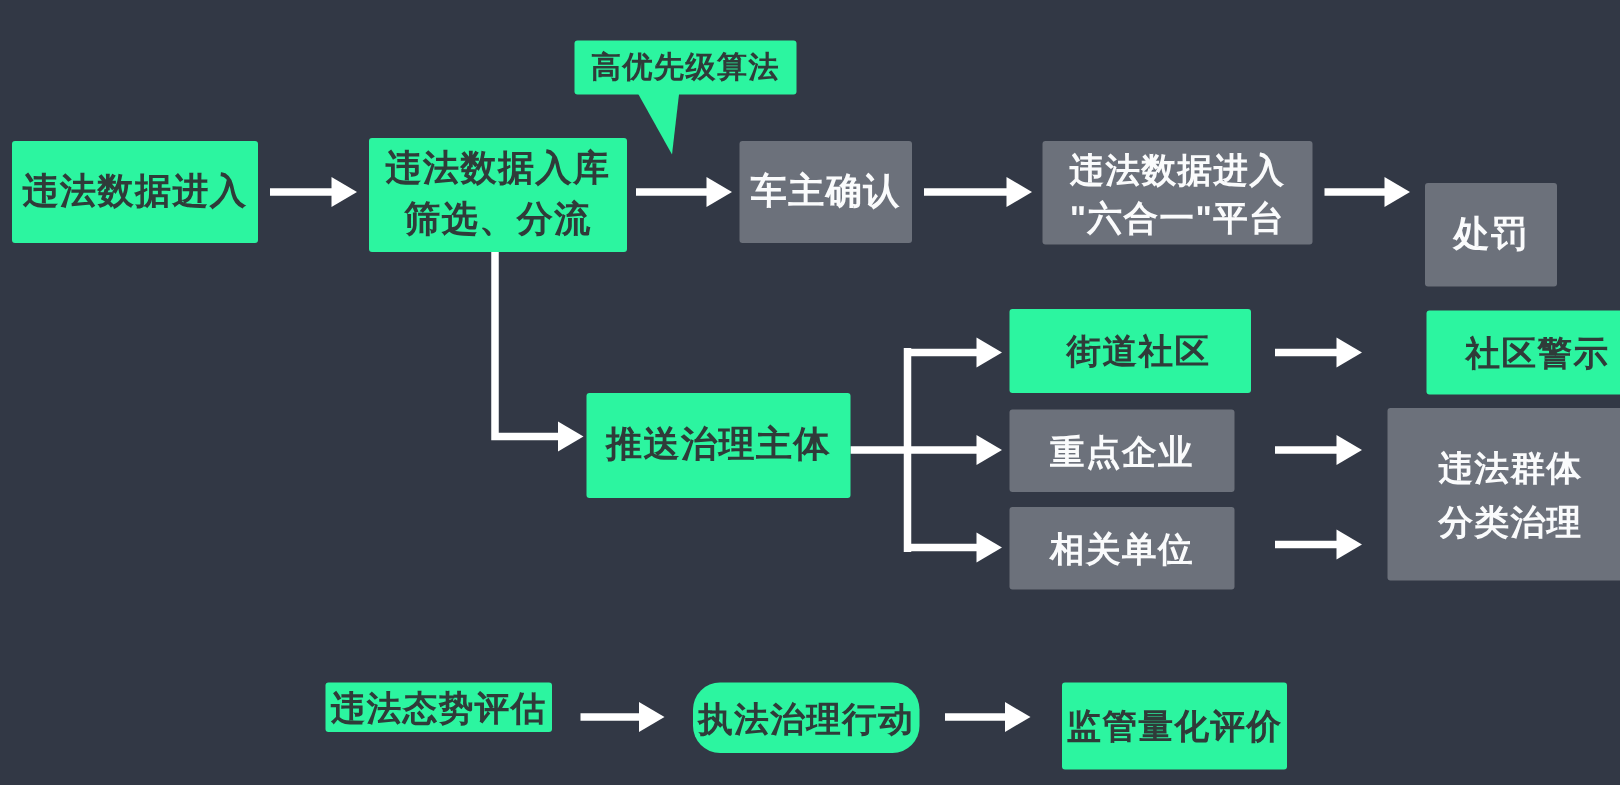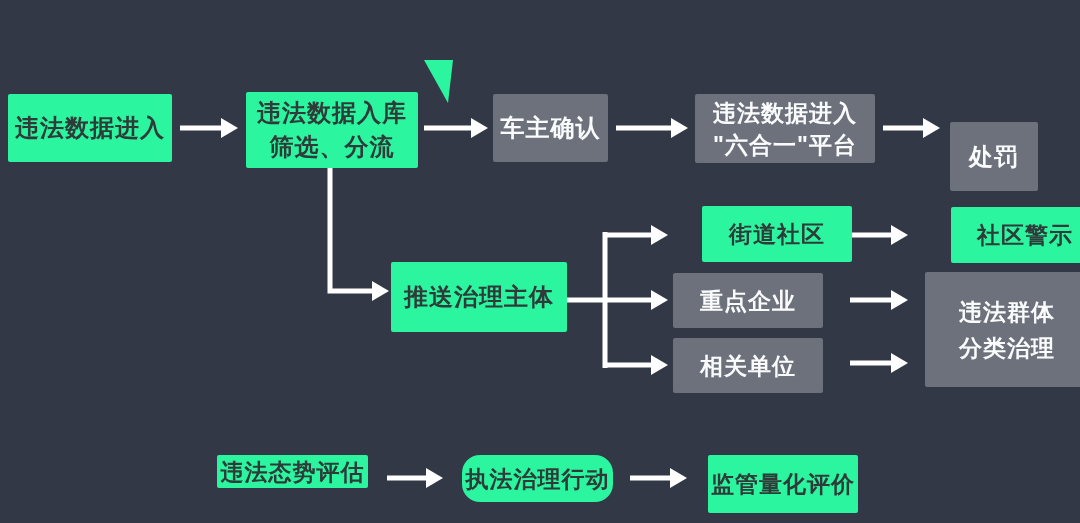--- a/index.html
+++ b/index.html
@@ -38,21 +38,21 @@
   .fs20{font-size:20px;line-height:36px;}
   .b11 span{line-height:36px;}
 
   .b1{left:8px;top:94px;width:164px;height:68px;}
   .b2{left:246px;top:92px;width:172px;height:76px;}
   .callout{left:383px;top:27px;width:148px;height:36px;}
   .b3{left:493px;top:94px;width:115px;height:68px;}
   .b4{left:695px;top:94px;width:180px;height:69px;}
   .b5{left:950px;top:94px;width:88px;height:69px;margin-top:28px;}
   .b6{left:391px;top:262px;width:176px;height:70px;}
-  .b7{left:702px;top:206px;width:150px;height:56px;}
+  .b7{left:673px;top:206px;width:150px;height:56px;padding-left:11px;}
   .b8{left:673px;top:273px;width:150px;height:55px;}
   .b9{left:673px;top:338px;width:150px;height:55px;}
   .b10{left:925px;top:207px;width:148px;height:56px;margin-left:26px;}
   .b11{left:925px;top:272px;width:164px;height:115px;}
   .b12{left:217px;top:455px;width:151px;height:33px;}
   .b13{left:462px;top:455px;width:151px;height:47px;border-radius:18px;}
   .b14{left:708px;top:455px;width:150px;height:58px;text-align:center;}
 </style>
 </head>
 <body>
@@ -97,20 +97,21 @@
     <polygon class="head" points="687,478 670,468 670,488"></polygon>
   </svg>
 
   <div class="node green fs24 b1">违法数据进入</div>
 
   <div class="node green fs24 b2">
     <span>违法数据入库</span>
     <span>筛选、分流</span>
   </div>
 
+  <div class="node green fs20 callout">高优先级算法</div>
 
   <div class="node gray fs24 b3">车主确认</div>
 
   <div class="node gray fs23 b4">
     <span>违法数据进入</span>
     <span>"六合一"平台</span>
   </div>
 
   <div class="node gray fs24 b5">处罚</div>
 

